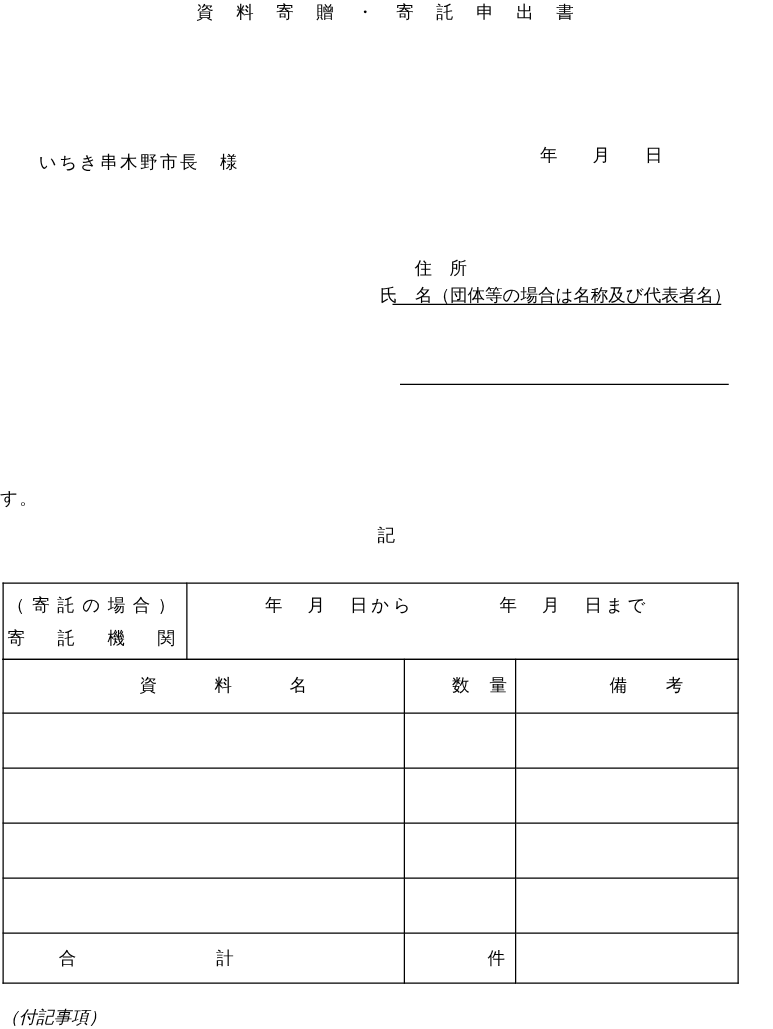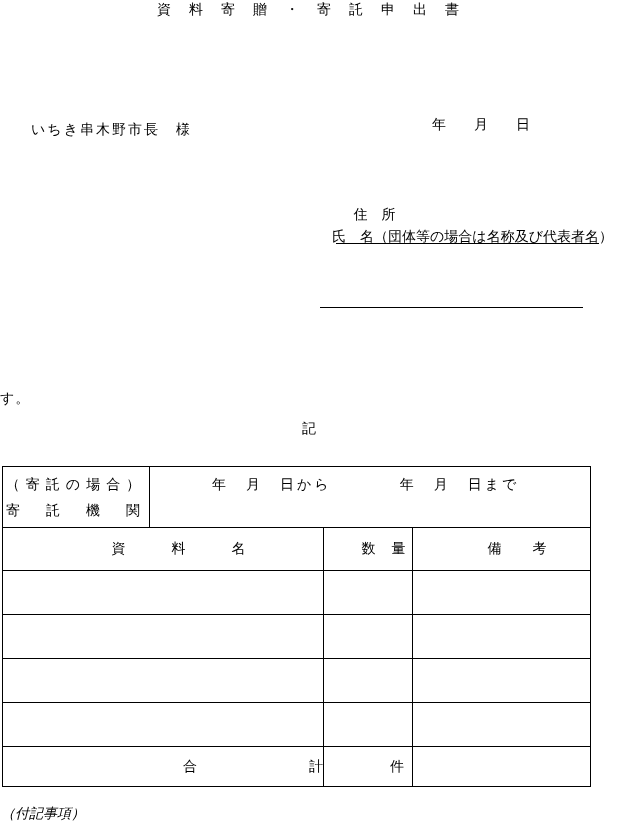--- a/index.html
+++ b/index.html
@@ -29,28 +29,28 @@
   }
   .addressee {
     position: absolute;
     top: 121px; left: 8px;
     letter-spacing: 2px;
     white-space: pre;
     margin-left: 23px;
   }
   .address-field {
     position: absolute;
-    top: 190px; left: 336px; width: 263px;
+    top: 190px; left: 314px; width: 263px;
     border-bottom: 1px solid #000;
     padding: 0 0 3px 2px;
     white-space: pre;
   }
   .name-label {
     position: absolute;
-    top: 228px; left: 332px;
+    top: 228px; left: 304px;
     white-space: pre;
     text-align: center;
   }
   .signature-line {
     position: absolute;
     top: 290px; left: 320px; width: 263px; height: 18px;
     border-bottom: 1px solid #000;
   }
   .body-par {
     position: absolute;
@@ -81,21 +81,21 @@
   .deposit-label { text-align: center; vertical-align: middle; line-height: 26px; }
   .deposit-label .ln1 { letter-spacing: 6px; white-space: pre; }
   .deposit-label .ln2 { letter-spacing: 6px; white-space: pre; }
   .period-cell {
     vertical-align: top;
     padding: 9px 0 0 62px;
     letter-spacing: 3px;
     white-space: pre;
   }
   .hdr { text-align: center; vertical-align: middle; letter-spacing: 1px; white-space: pre; padding-left: 32px; }
-  .total-label { text-align: right; vertical-align: middle; white-space: pre; padding-left: 44px; }
+  .total-label { text-align: left; vertical-align: middle; white-space: pre; padding-left: 44px; }
   .unit-cell { text-align: right; vertical-align: middle; padding-right: 8px; }
   .postscript {
     position: absolute;
     top: 805px; left: 1px;
     white-space: pre;
     font-style: italic;
   }
 </style>
 </head>
 <body>

